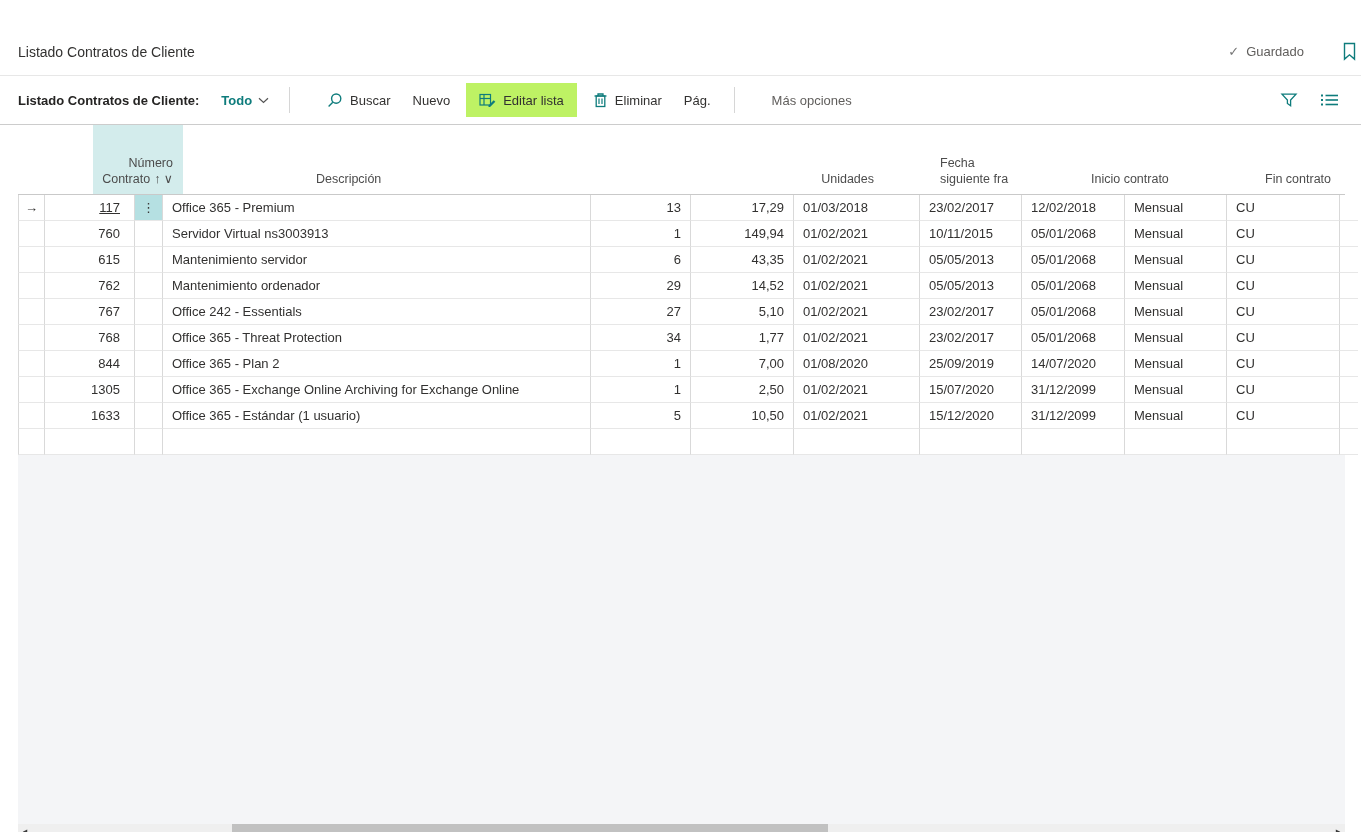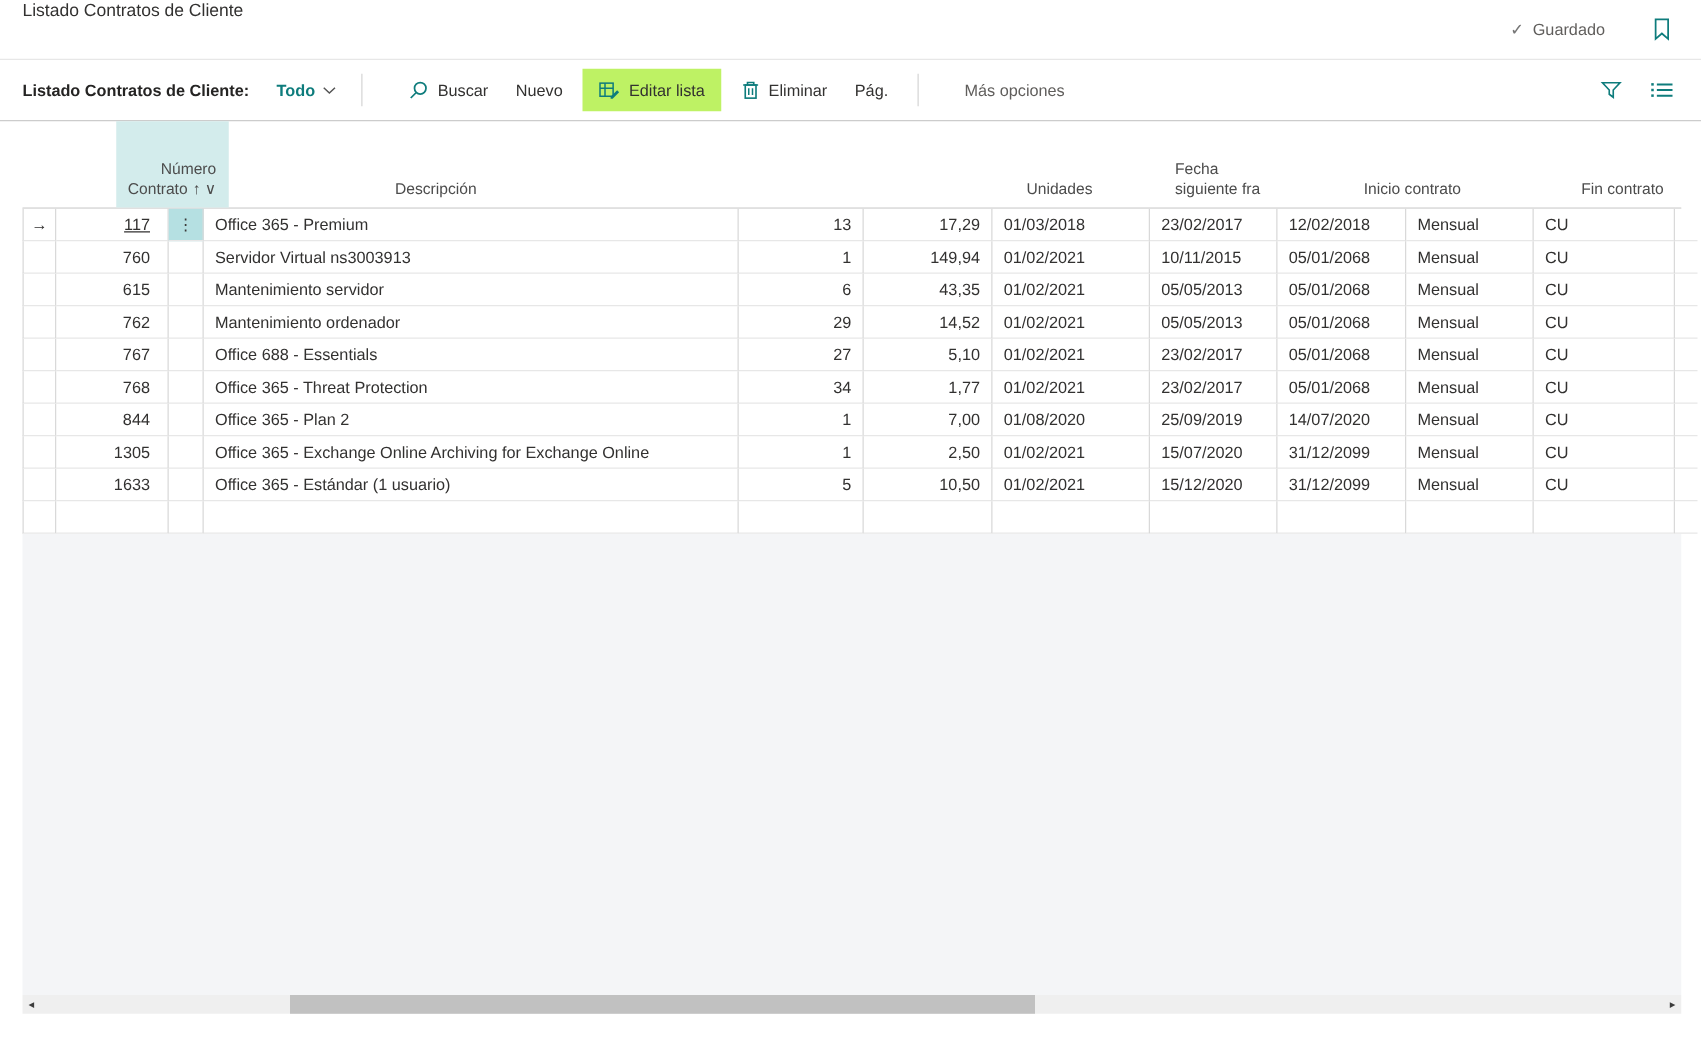--- a/index.html
+++ b/index.html
@@ -11,22 +11,22 @@
   *{box-sizing:border-box;margin:0;padding:0;}
   html,body{width:1361px;height:832px;}
   body{
     font-family:"Liberation Sans","DejaVu Sans",sans-serif;
     background:#ffffff;color:#323130;overflow:hidden;
   }
   .page{position:relative;width:1361px;height:832px;background:#fff;}
 
   
   .titlebar{
-    height:48px;display:flex;
-    padding:0 24px 0 18px;border-bottom:1px solid #e7e7e7;
+    height:48px;display:flex;align-items:center;
+    padding:0 4px 0 18px;border-bottom:1px solid #e7e7e7;margin-top:28px;
   }
   .page-title{font-size:14px;color:#323130;}
   .titlebar-right{margin-left:auto;display:flex;align-items:center;}
   .saved{display:flex;align-items:center;color:#605e5c;font-size:13px;}
   .saved .check{color:#767676;font-size:13px;margin-right:7px;}
   .bookmark-btn{margin-left:38px;background:none;border:none;cursor:pointer;display:flex;align-items:center;}
 
   
   .toolbar{
     height:49px;display:flex;align-items:center;
@@ -263,21 +263,21 @@
         <div class="cell">05/01/2068</div>
         <div class="cell">Mensual</div>
         <div class="cell">CU</div>
         <div class="cell c-stub"></div>
       </div>
 
       <div class="row">
         <div class="cell c-sel"><span class="arrow"></span></div>
         <div class="cell c-num ar"><span class="val">767</span></div>
         <div class="cell c-menu"></div>
-        <div class="cell">Office 688 - Essentials</div>
+        <div class="cell">Office 242 - Essentials</div>
         <div class="cell ar">27</div>
         <div class="cell ar">5,10</div>
         <div class="cell">01/02/2021</div>
         <div class="cell">23/02/2017</div>
         <div class="cell">05/01/2068</div>
         <div class="cell">Mensual</div>
         <div class="cell">CU</div>
         <div class="cell c-stub"></div>
       </div>
 

